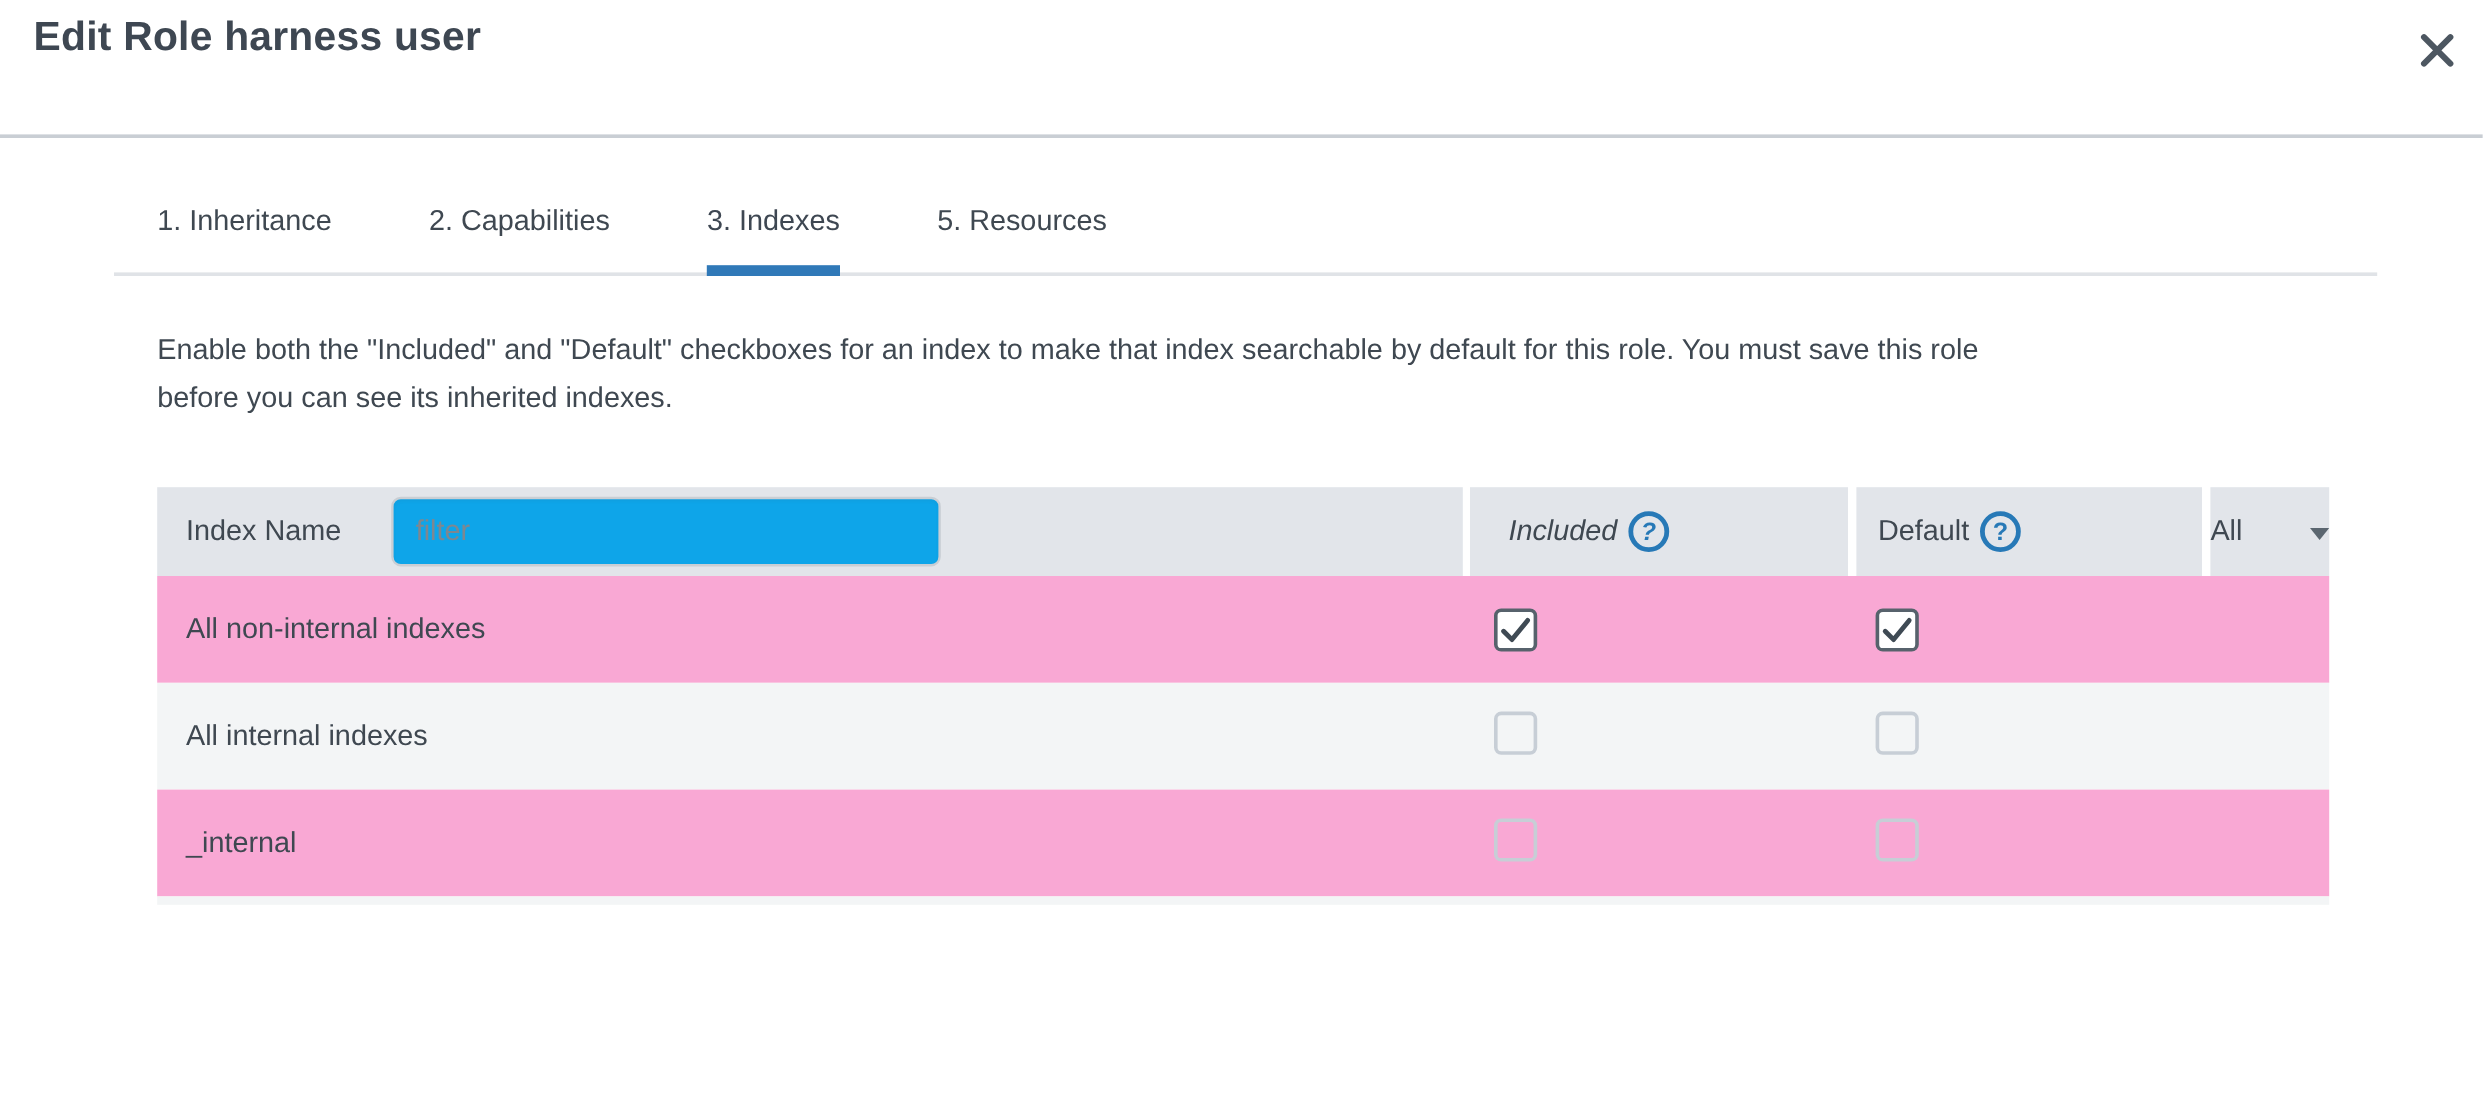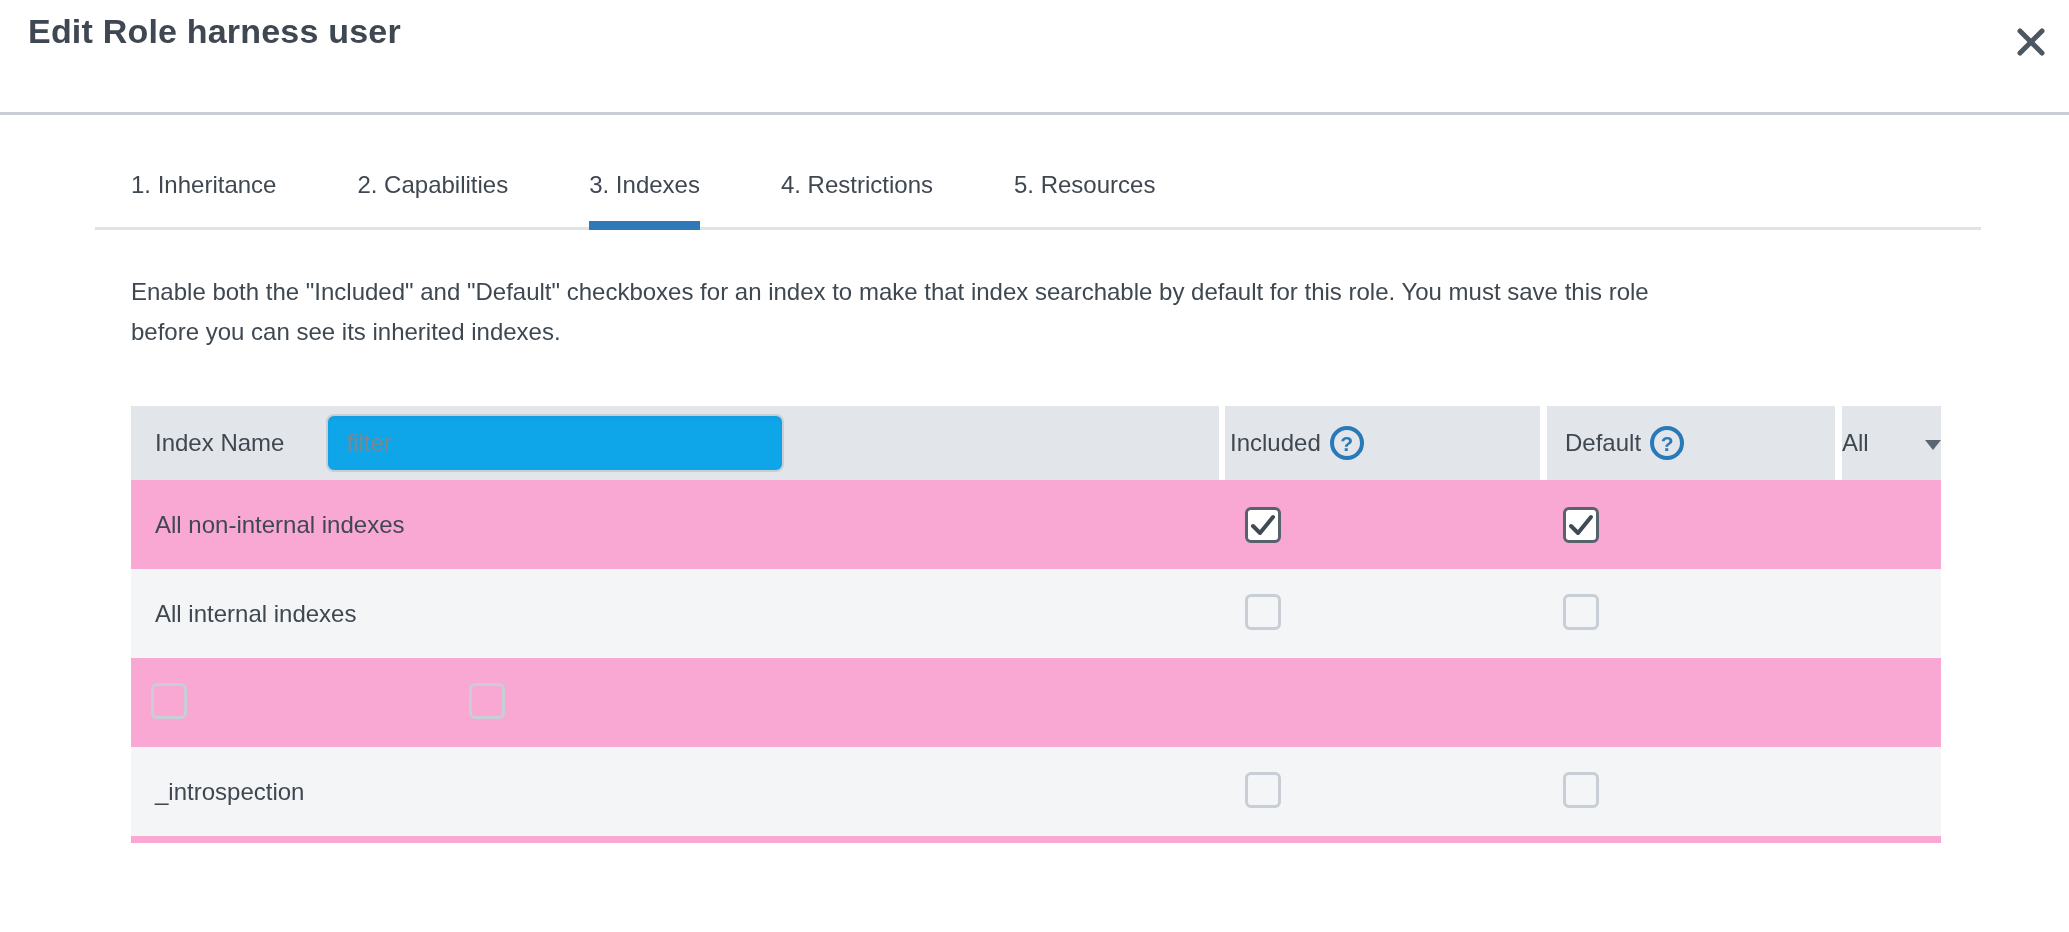--- a/index.html
+++ b/index.html
@@ -64,21 +64,21 @@
   .idx-table { margin: 43px 0 0 131px; width: 1810px; }
 
   .thead { display: flex; height: 85px; }
   .th {
     background: var(--table_header_bg, #e2e5ea);
     display: flex; align-items: center;
     font-size: 24px;
     margin-top: 11px;
   }
   .th-name   { width: 1088px; padding-left: 24px; }
-  .th-incl   { width: 315px; margin-left: 6px; padding-left: 5px; }
+  .th-incl   { width: 315px; margin-left: 6px; padding-left: 32px; font-style: italic; }
   .th-def    { width: 288px; margin-left: 7px; padding-left: 18px; }
   .th-all    { width: 99px;  margin-left: 7px; justify-content: space-between; cursor: pointer; }
 
   .filter-input {
     margin-left: 42px;
     width: 458px; height: 58px;
     border: 2px solid #c9ced4; border-radius: 8px;
     background: #0ea5e9;
     font-family: inherit; font-size: 24px; color: var(--body_text, #3f4851);
     padding: 0 18px;
@@ -138,21 +138,20 @@
       <line x1="6" y1="6" x2="28" y2="28" stroke="#4d5761" stroke-width="5" stroke-linecap="round"></line>
       <line x1="28" y1="6" x2="6" y2="28" stroke="#4d5761" stroke-width="5" stroke-linecap="round"></line>
     </svg>
   </button>
 </header>
 
 <nav class="tabbar">
   <div class="tab">1. Inheritance</div>
   <div class="tab">2. Capabilities</div>
   <div class="tab active">3. Indexes</div>
-  <div class="tab">4. Restrictions</div>
   <div class="tab">5. Resources</div>
 </nav>
 
 <div class="desc">
   <div>Enable both the "Included" and "Default" checkboxes for an index to make that index searchable by default for this role. You must save this role</div>
   <div>before you can see its inherited indexes.</div>
 </div>
 
 <section class="idx-table">
   <div class="thead">
@@ -203,41 +202,29 @@
       </div>
       <div class="td-def">
         <span class="checkbox">
           
         </span>
       </div>
     </div>
 
 
     <div class="tr">
+      <div class="td-name">_internal</div>
       <div class="td-incl">
         <span class="checkbox">
           
         </span>
       </div>
       <div class="td-def">
         <span class="checkbox">
           
         </span>
       </div>
     </div>
 
-    <div class="tr">
-      <div class="td-name">_introspection</div>
-      <div class="td-incl">
-        <span class="checkbox">
-          
-        </span>
-      </div>
-      <div class="td-def">
-        <span class="checkbox">
-          
-        </span>
-      </div>
-    </div>
 
     <div class="tr partial"></div>
   </div>
 </section>
 
 </body></html>

